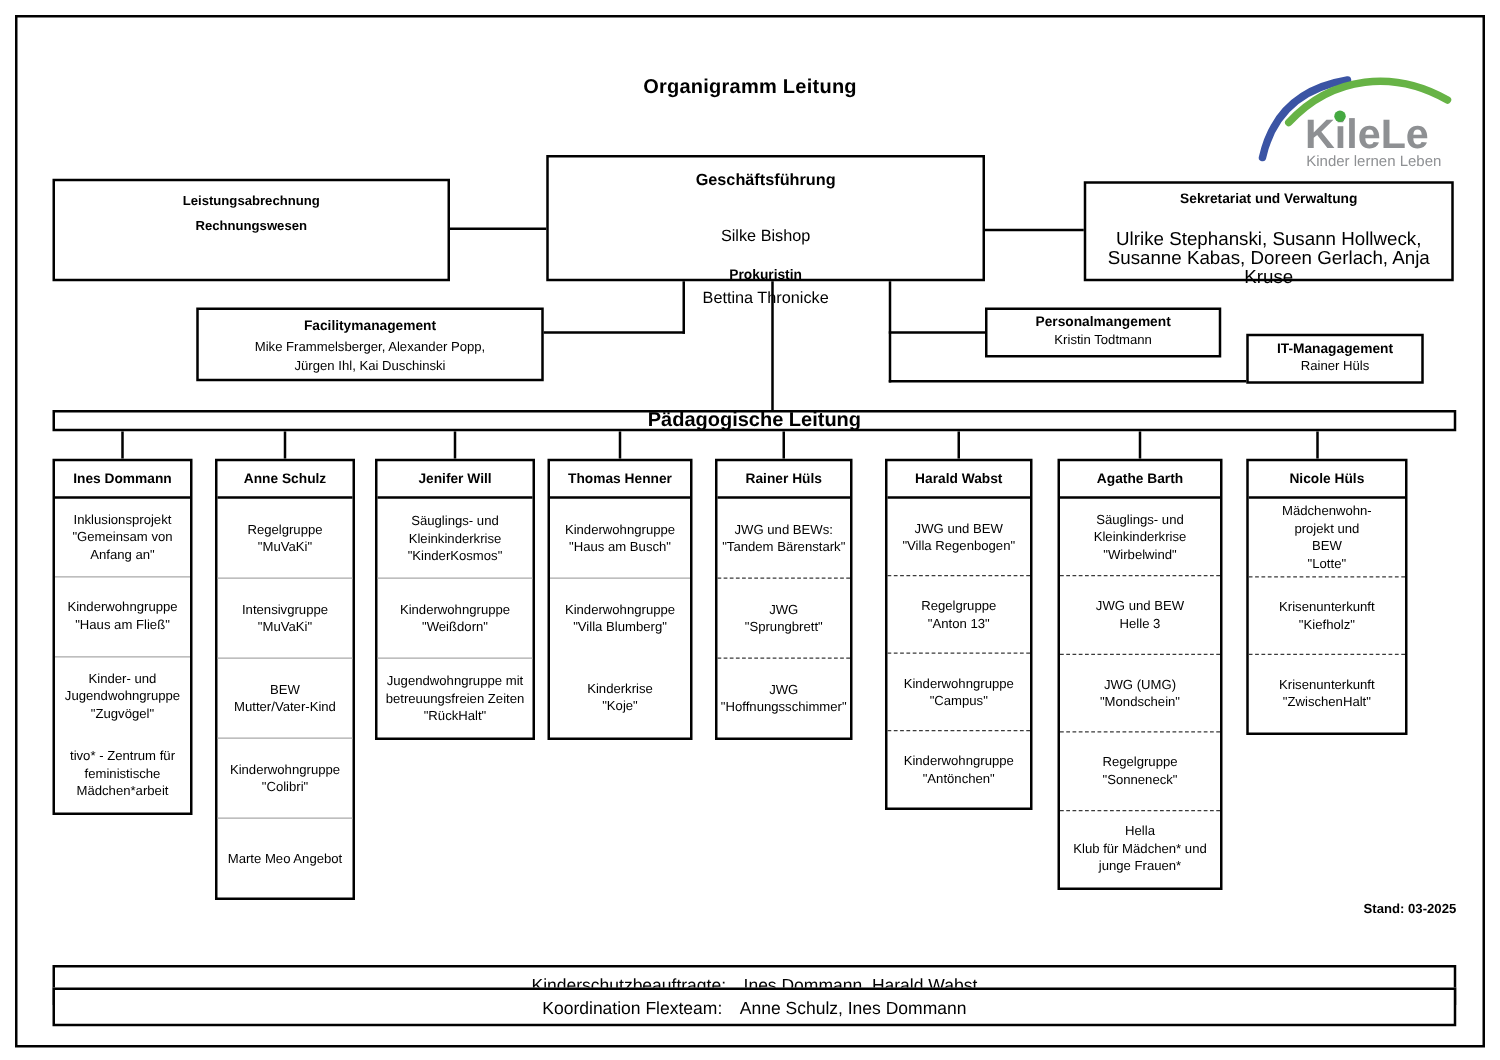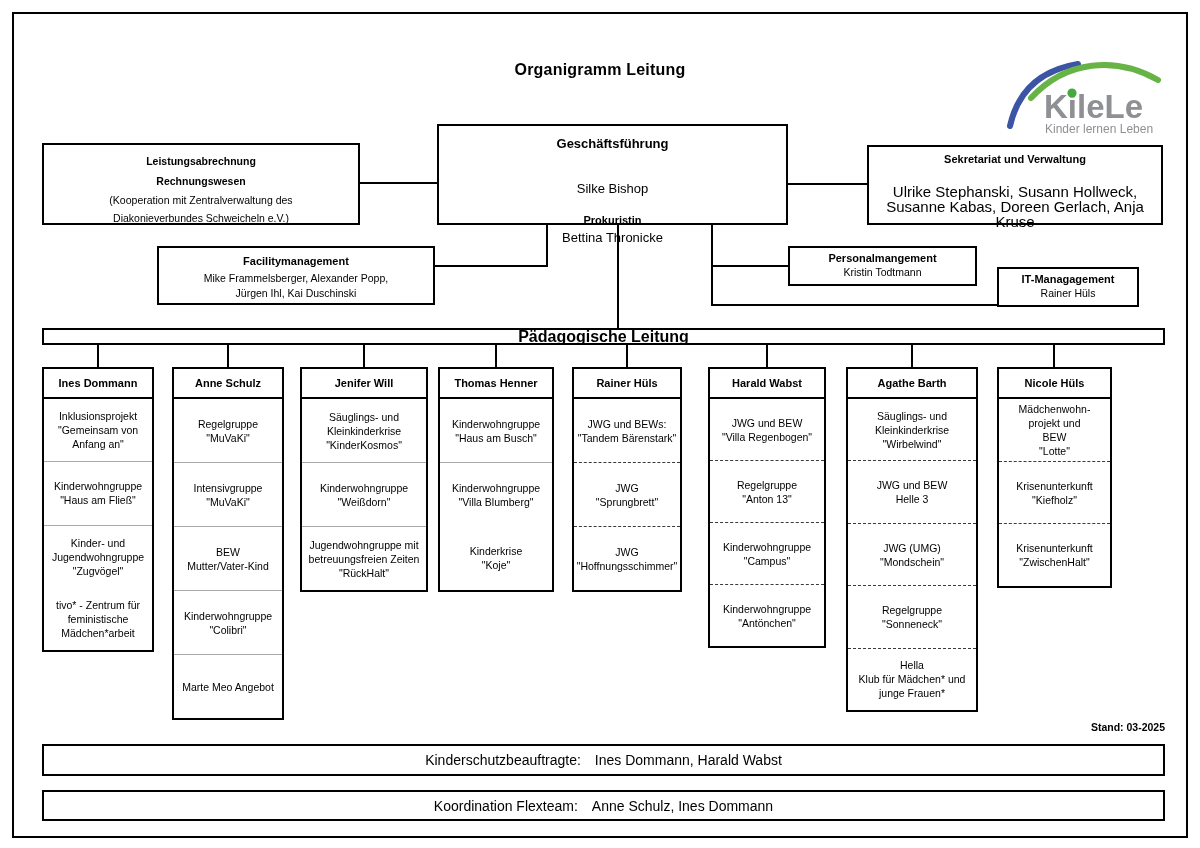--- a/index.html
+++ b/index.html
@@ -72,32 +72,32 @@
   .cell.sep-dashed { border-top:1px dashed #3a3a3a; }
   .cell.sep-none   { border-top:none; }
 
   .col-1 { left:42px;  top:367px; width:112px; height:285px; }
   .col-2 { left:172px; top:367px; width:112px; height:353px; }
   .col-3 { left:300px; top:367px; width:128px; height:225px; }
   .col-4 { left:438px; top:367px; width:116px; height:225px; }
   .col-5 { left:572px; top:367px; width:110px; height:225px; }
   .col-6 { left:708px; top:367px; width:118px; height:281px; }
   .col-7 { left:846px; top:367px; width:132px; height:345px; }
-  .col-8 { left:997px; top:367px; width:115px; height:221px; }
+  .col-8 { left:997px; top:367px; width:129px; height:221px; }
 
   #stand {
     position:absolute; right:35px; top:721px; font-size:10.5px; font-weight:bold;
   }
 
   .footer-bar {
     position:absolute; left:42px; width:1123px; border:2px solid #000; box-sizing:border-box;
     display:flex; align-items:center; justify-content:center; background:#fff;
     font-size:14px;
   }
-  #fbar-1 { top:744px; height:32px; }
+  #fbar-1 { top:772px; height:32px; }
   #fbar-2 { top:790px; height:31px; }
   .footer-bar .fnames { margin-left:14px; }
 
   #logo { position:absolute; left:998px; top:56px; width:172px; height:88px; }
 </style>
 </head>
 <body>
 
 <div id="page">
   <div id="frame"></div>
@@ -115,22 +115,20 @@
   <div class="obox" id="box-gf">
     <div class="r1">Geschäftsführung</div>
     <div class="n1">Silke Bishop</div>
     <div class="r2">Prokuristin</div>
     <div class="n2">Bettina Thronicke</div>
   </div>
 
   <div class="obox" id="box-la">
     <div class="bold-lines pre">Leistungsabrechnung
 Rechnungswesen</div>
-    <div class="norm-lines pre">(Kooperation mit Zentralverwaltung des
-Diakonieverbundes Schweicheln e.V.)</div>
   </div>
 
   <div class="obox" id="box-sek">
     <div class="btitle">Sekretariat und Verwaltung</div>
     <div class="names pre">Ulrike Stephanski, Susann Hollweck,
 Susanne Kabas, Doreen Gerlach, Anja Kruse</div>
   </div>
 
   <div class="obox" id="box-fac">
     <div class="btitle">Facilitymanagement</div>

